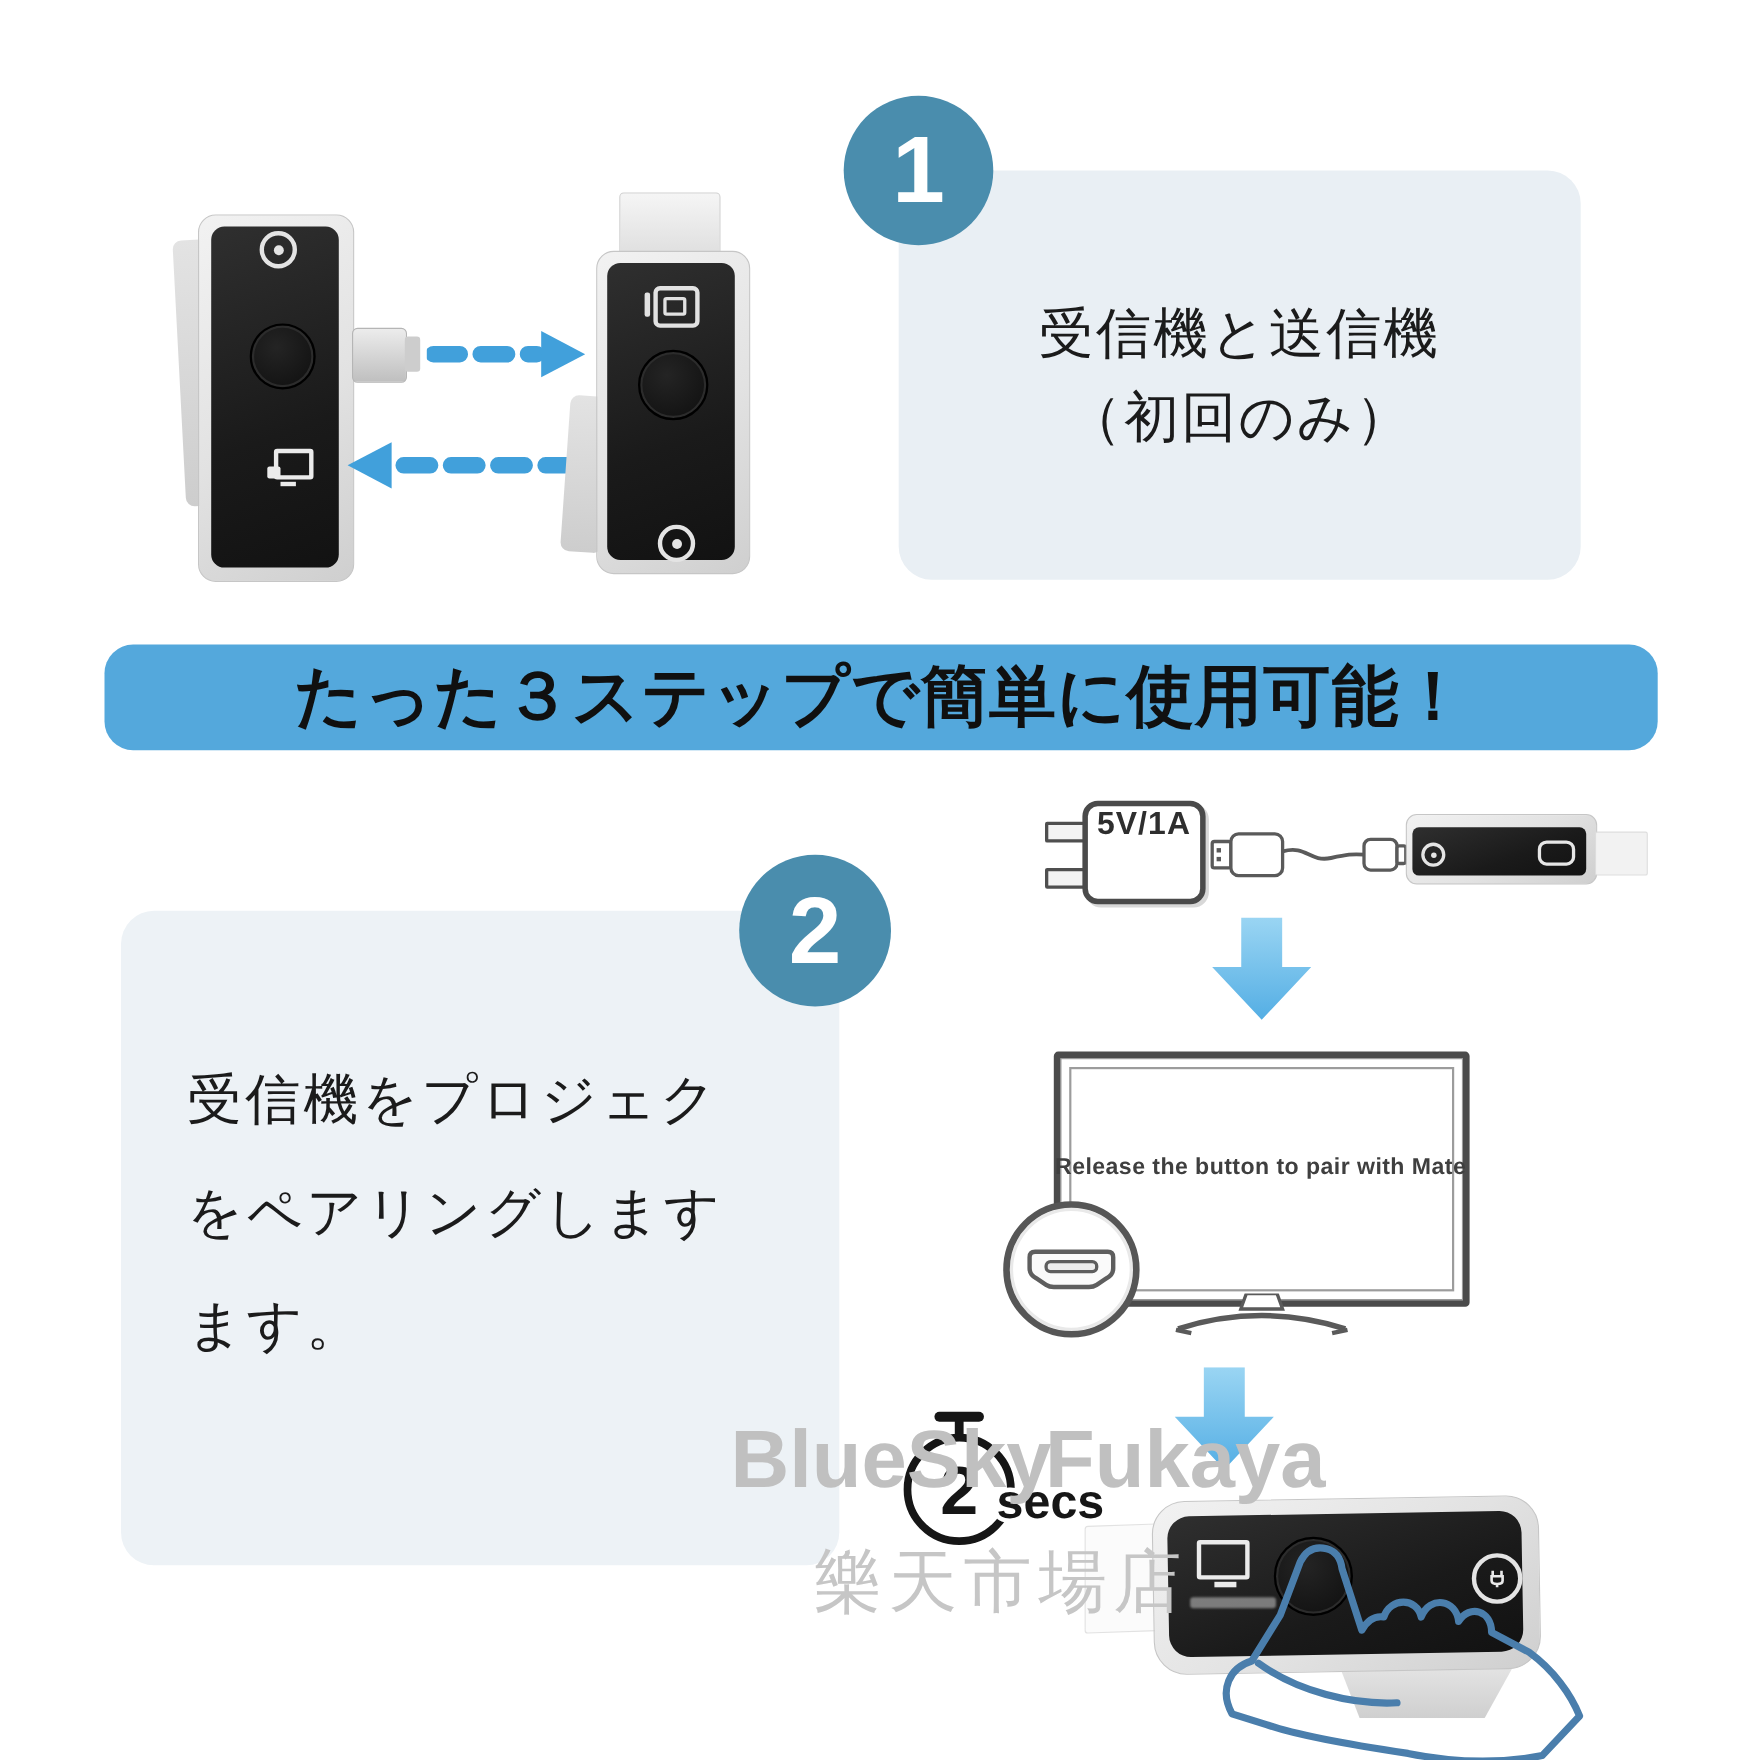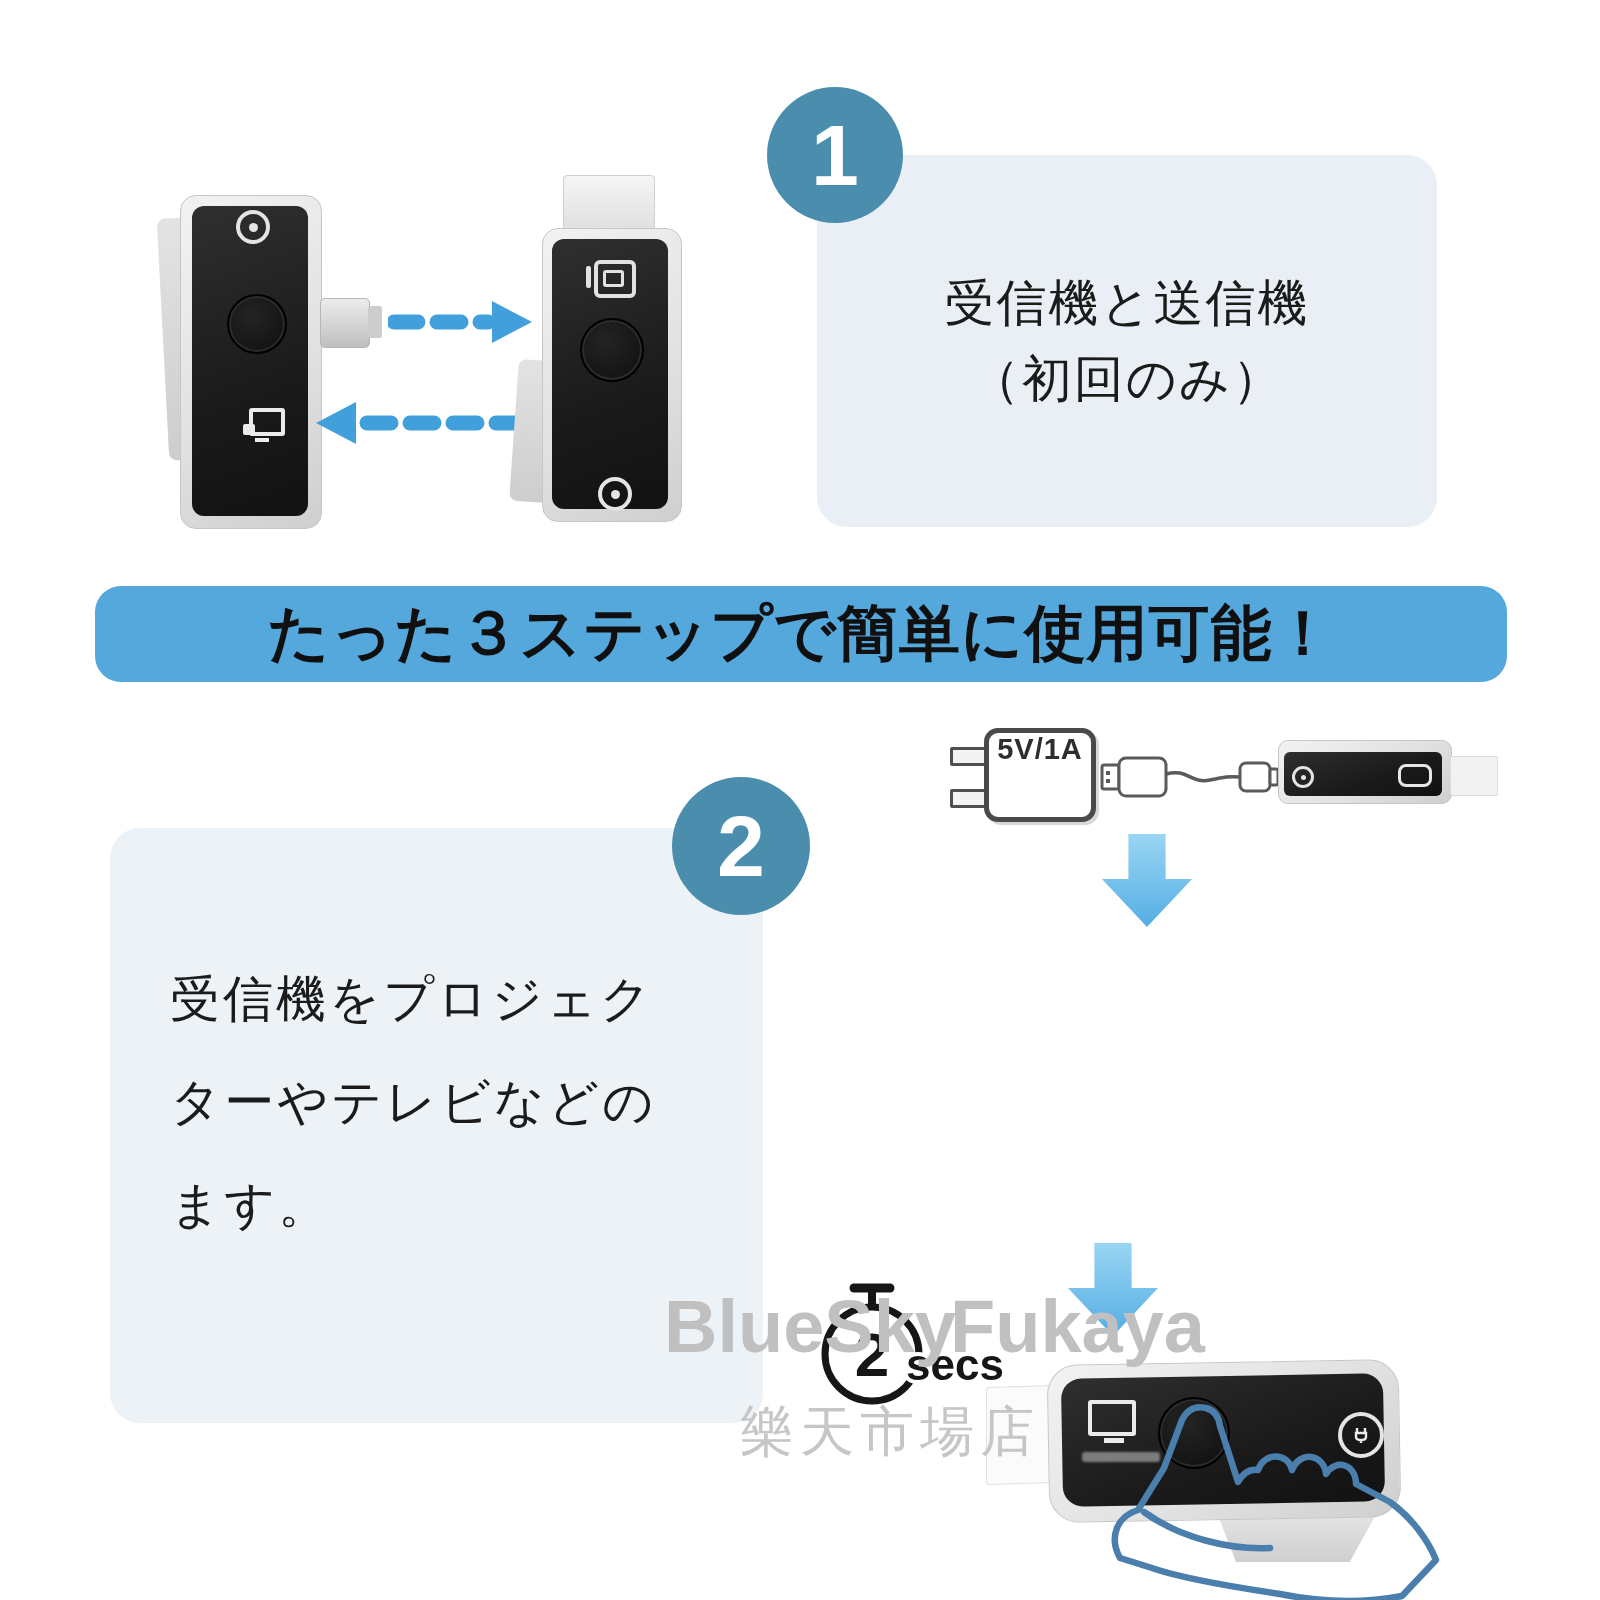--- a/index.html
+++ b/index.html
@@ -47,21 +47,21 @@
 
   
   .adapter{border:5px solid #4a4a4a;border-radius:14px;background:#fff;display:flex;align-items:flex-start;justify-content:center;
            box-shadow:3px 3px 0 #d8d8d8;}
   .adapter span{font-size:29px;font-weight:bold;color:#2e2e2e;letter-spacing:1px;}
   .prong{border:3px solid #4f4f4f;background:#f3f3f3;border-radius:2px;}
 
   
   .wm{color:var(--watermark);font-weight:600;white-space:nowrap;z-index:3;}
   .wm1{font-size:74px;}
-  .wm2{font-size:54px;letter-spacing:6px;color:#c6c6c6;font-weight:500;}
+  .wm2{font-size:62px;letter-spacing:6px;color:#c6c6c6;font-weight:500;}
 
   .blurbar{background:rgba(235,235,235,.45);border-radius:3px;filter:blur(1px);}
   svg{display:block;}
 </style>
 </head>
 <body>
 
 <div class="canvas">
 
   <svg width="0" height="0" class="abs" aria-hidden="true">
@@ -121,21 +121,21 @@
   <div class="abs badge" style="left:767px;top:87px;width:136px;height:136px;">
     <span>1</span>
   </div>
 
   <div class="abs banner" style="left:95px;top:586px;width:1412px;height:96px;">
     <span>たった３ステップで簡単に使用可能！</span>
   </div>
 
   <div class="abs card card2" style="left:110px;top:828px;width:653px;height:595px;box-sizing:border-box;padding:112px 0 0 44px;">
     <p>受信機をプロジェク</p>
-    <p>ターやテレビなどの</p>
+    <p>をペアリングします</p>
     <p>ます。</p>
   </div>
   <div class="abs badge" style="left:672px;top:777px;width:138px;height:138px;">
     <span>2</span>
   </div>
 
   <span class="abs wm wm1" style="left:652px;top:1284px;margin-left:12px;">BlueSky</span>
   <span class="abs wm wm1" style="left:950px;top:1284px;">Fukaya</span>
   <span class="abs wm wm2" style="left:740px;top:1396px;">樂天市場店</span>
 
@@ -162,20 +162,37 @@
         <span class="dot" style="width:5px;height:5px;"></span>
       </span>
     <span class="abs" style="left:498px;top:64px;width:28px;height:17px;border:3px solid #e6e6e6;border-radius:8px;"></span>
     <div class="abs" style="left:550px;top:56px;width:46px;height:38px;background:#f2f2f2;border:1px solid #ddd;border-radius:2px;"></div>
   </div>
 
   <svg class="abs" style="left:1100px;top:834px;" width="94" height="94" viewBox="0 0 94 96">
     <polygon points="28,0 66,0 66,46 93,46 47,95 1,46 28,46" fill="url(#downGrad)"></polygon>
   </svg>
 
+  <div class="abs" style="left:890px;top:940px;width:560px;height:300px;">
+    <div class="abs tv-frame" style="left:68px;top:16px;width:366px;height:220px;">
+      <div class="tv-screen" style="left:8px;top:8px;right:8px;bottom:8px;"></div>
+    </div>
+    <div class="abs tv-text" style="left:86px;top:106px;width:340px;height:30px;">Release the button to pair with Mate</div>
+    <svg class="abs" style="left:177px;top:236px;" width="160" height="40" viewBox="0 0 160 40">
+      <polygon points="66,0 94,0 99,14 61,14" fill="#fff" stroke="#5a5a5a" stroke-width="3"></polygon>
+      <path d="M4,32 Q80,8 156,32" fill="none" stroke="#5a5a5a" stroke-width="5"></path>
+      <path d="M2,33 L16,36 M158,33 L144,36" stroke="#5a5a5a" stroke-width="4"></path>
+    </svg>
+    <div class="abs magnifier" style="left:22px;top:152px;width:112px;height:112px;">
+      <svg width="86" height="48" viewBox="0 0 86 48">
+        <path d="M10,8 H76 Q81,8 81,13 V23 Q81,29 75,32 L66,38 Q63,40 59,40 H27 Q23,40 20,38 L11,32 Q5,29 5,23 V13 Q5,8 10,8 Z" fill="#fafafa" stroke="#5e5e5e" stroke-width="4"></path>
+        <rect x="20" y="17" width="46" height="9" rx="4" fill="#ededed" stroke="#5e5e5e" stroke-width="3"></rect>
+      </svg>
+    </div>
+  </div>
 
   <svg class="abs" style="left:1066px;top:1243px;" width="94" height="94" viewBox="0 0 94 96">
     <polygon points="28,0 66,0 66,46 93,46 47,95 1,46 28,46" fill="url(#downGrad)"></polygon>
   </svg>
 
   <div class="abs" style="left:780px;top:1260px;width:820px;height:340px;">
 
     <svg class="abs" style="left:26px;top:20px;" width="230" height="135" viewBox="0 0 230 135">
       <line x1="48" y1="8" x2="84" y2="8" stroke="#161616" stroke-width="9" stroke-linecap="round"></line>
       <line x1="66" y1="10" x2="66" y2="24" stroke="#161616" stroke-width="8"></line>

